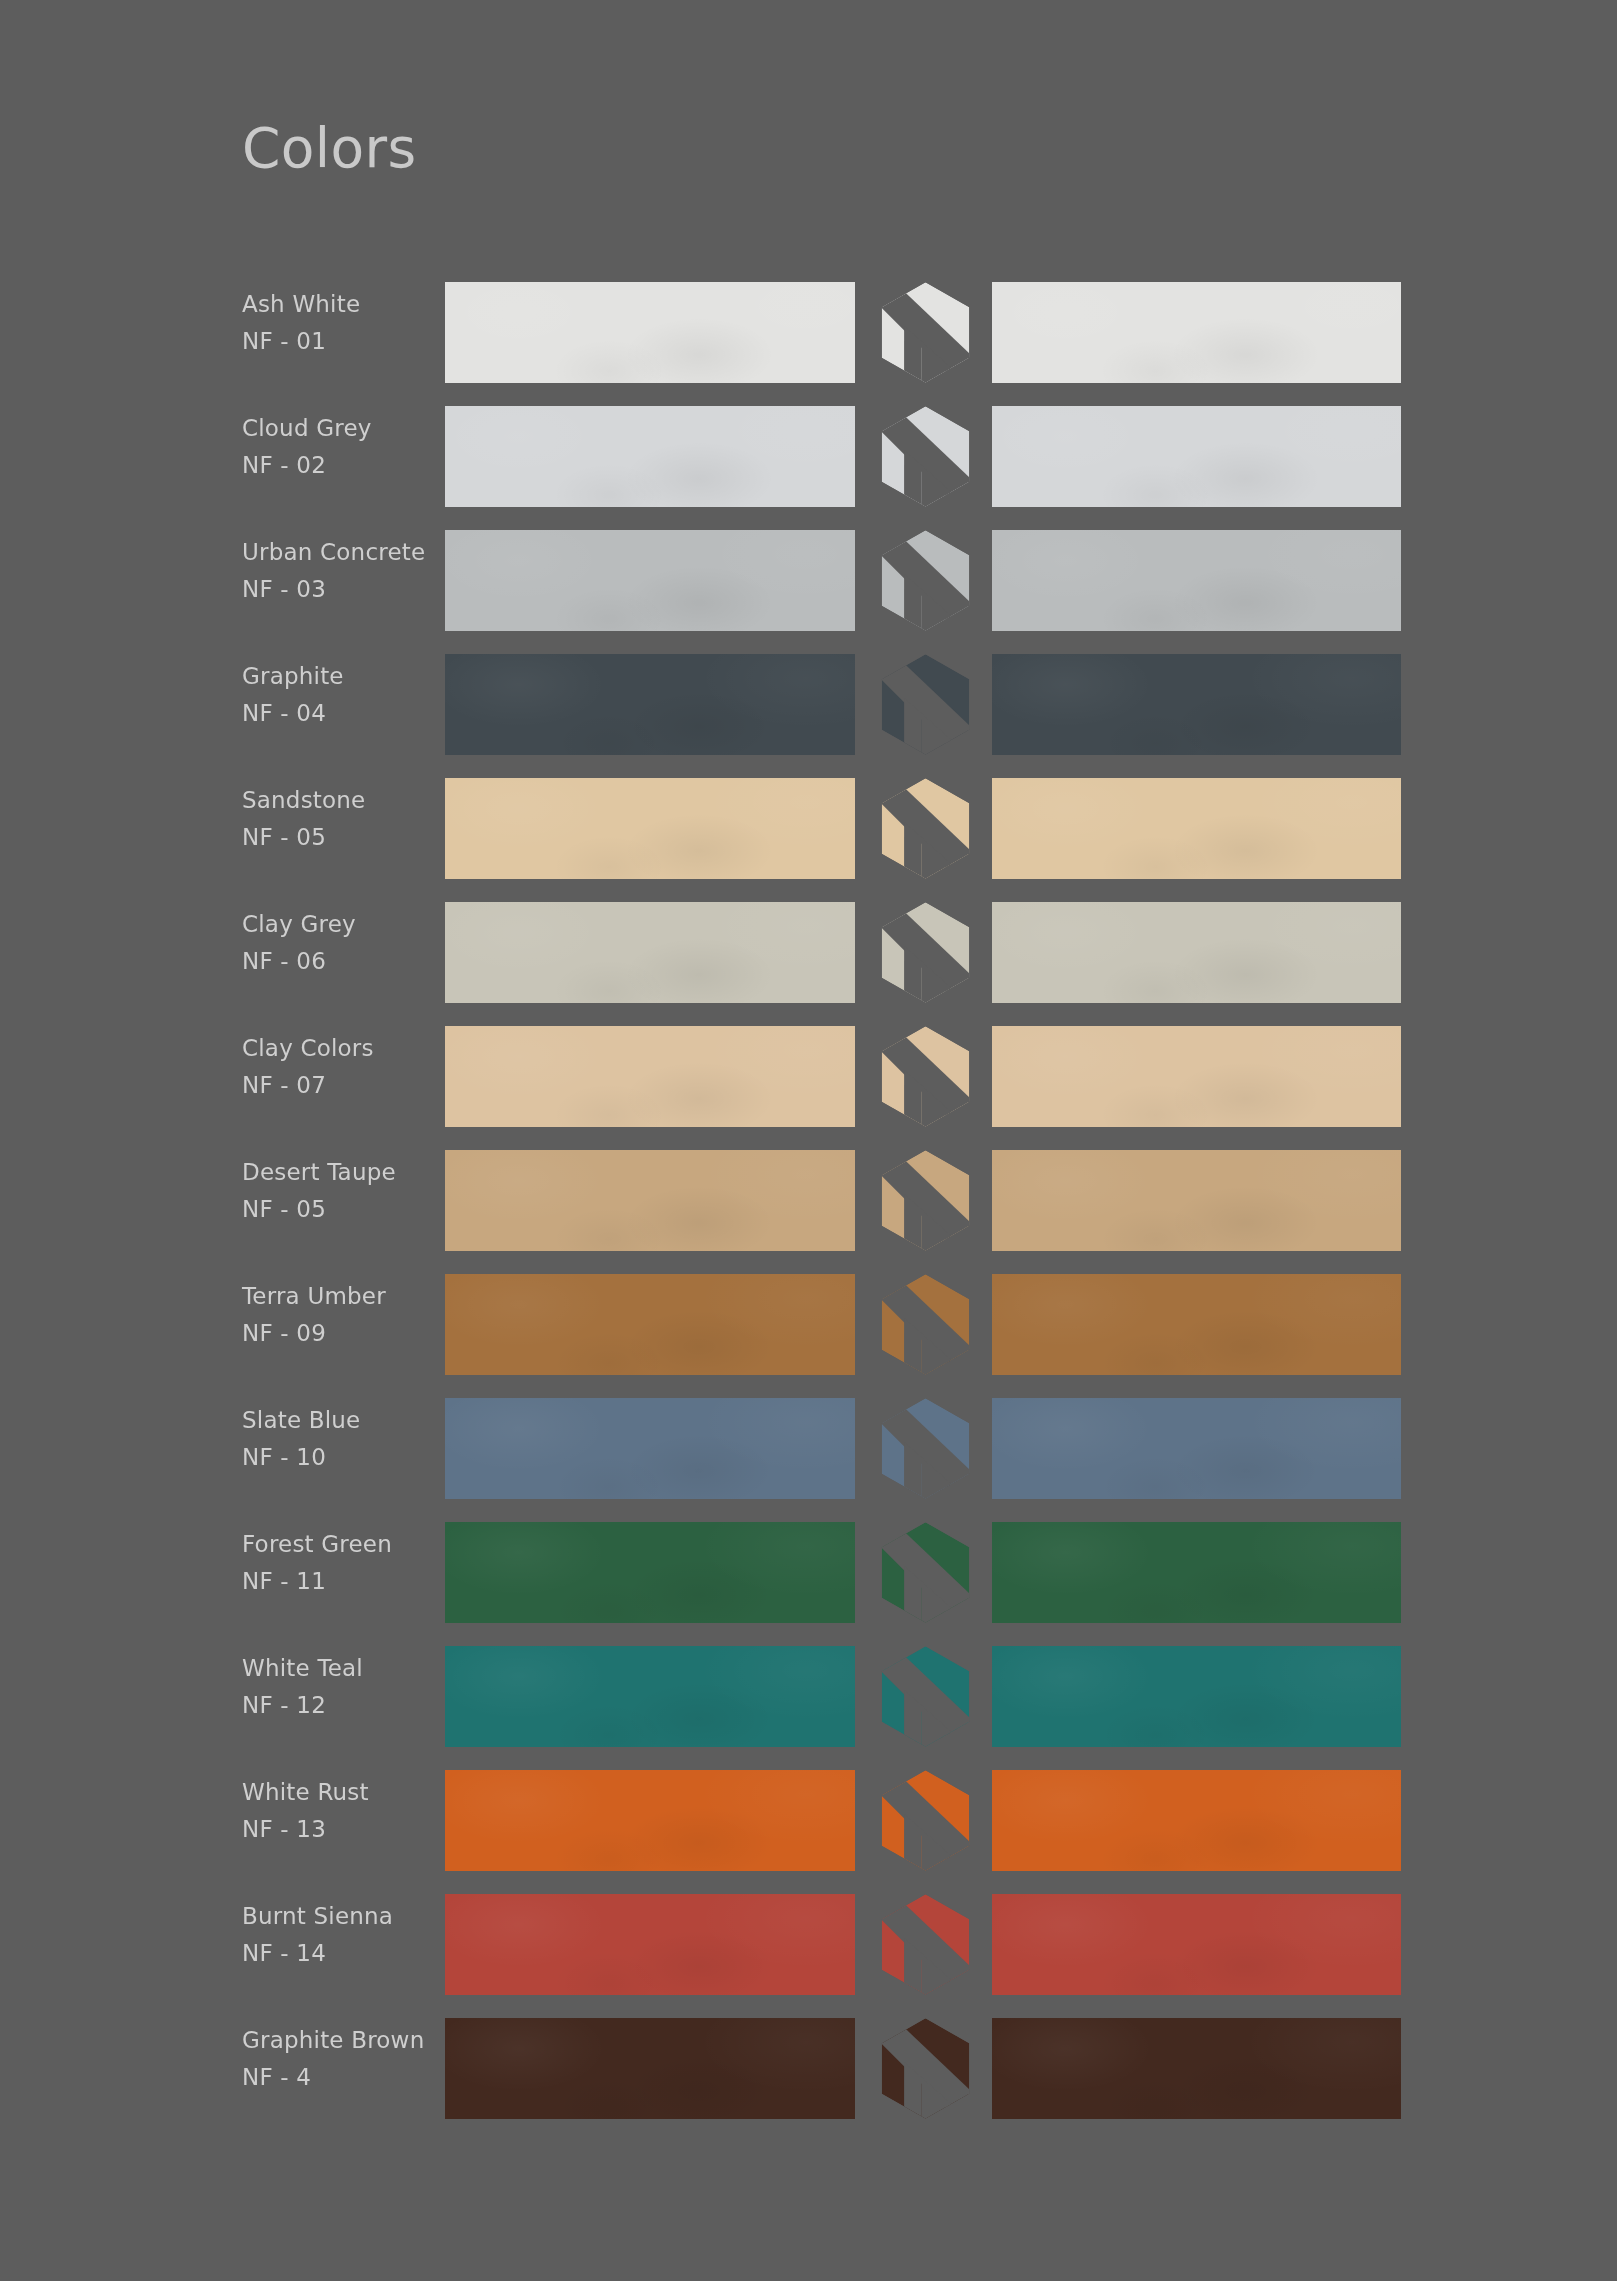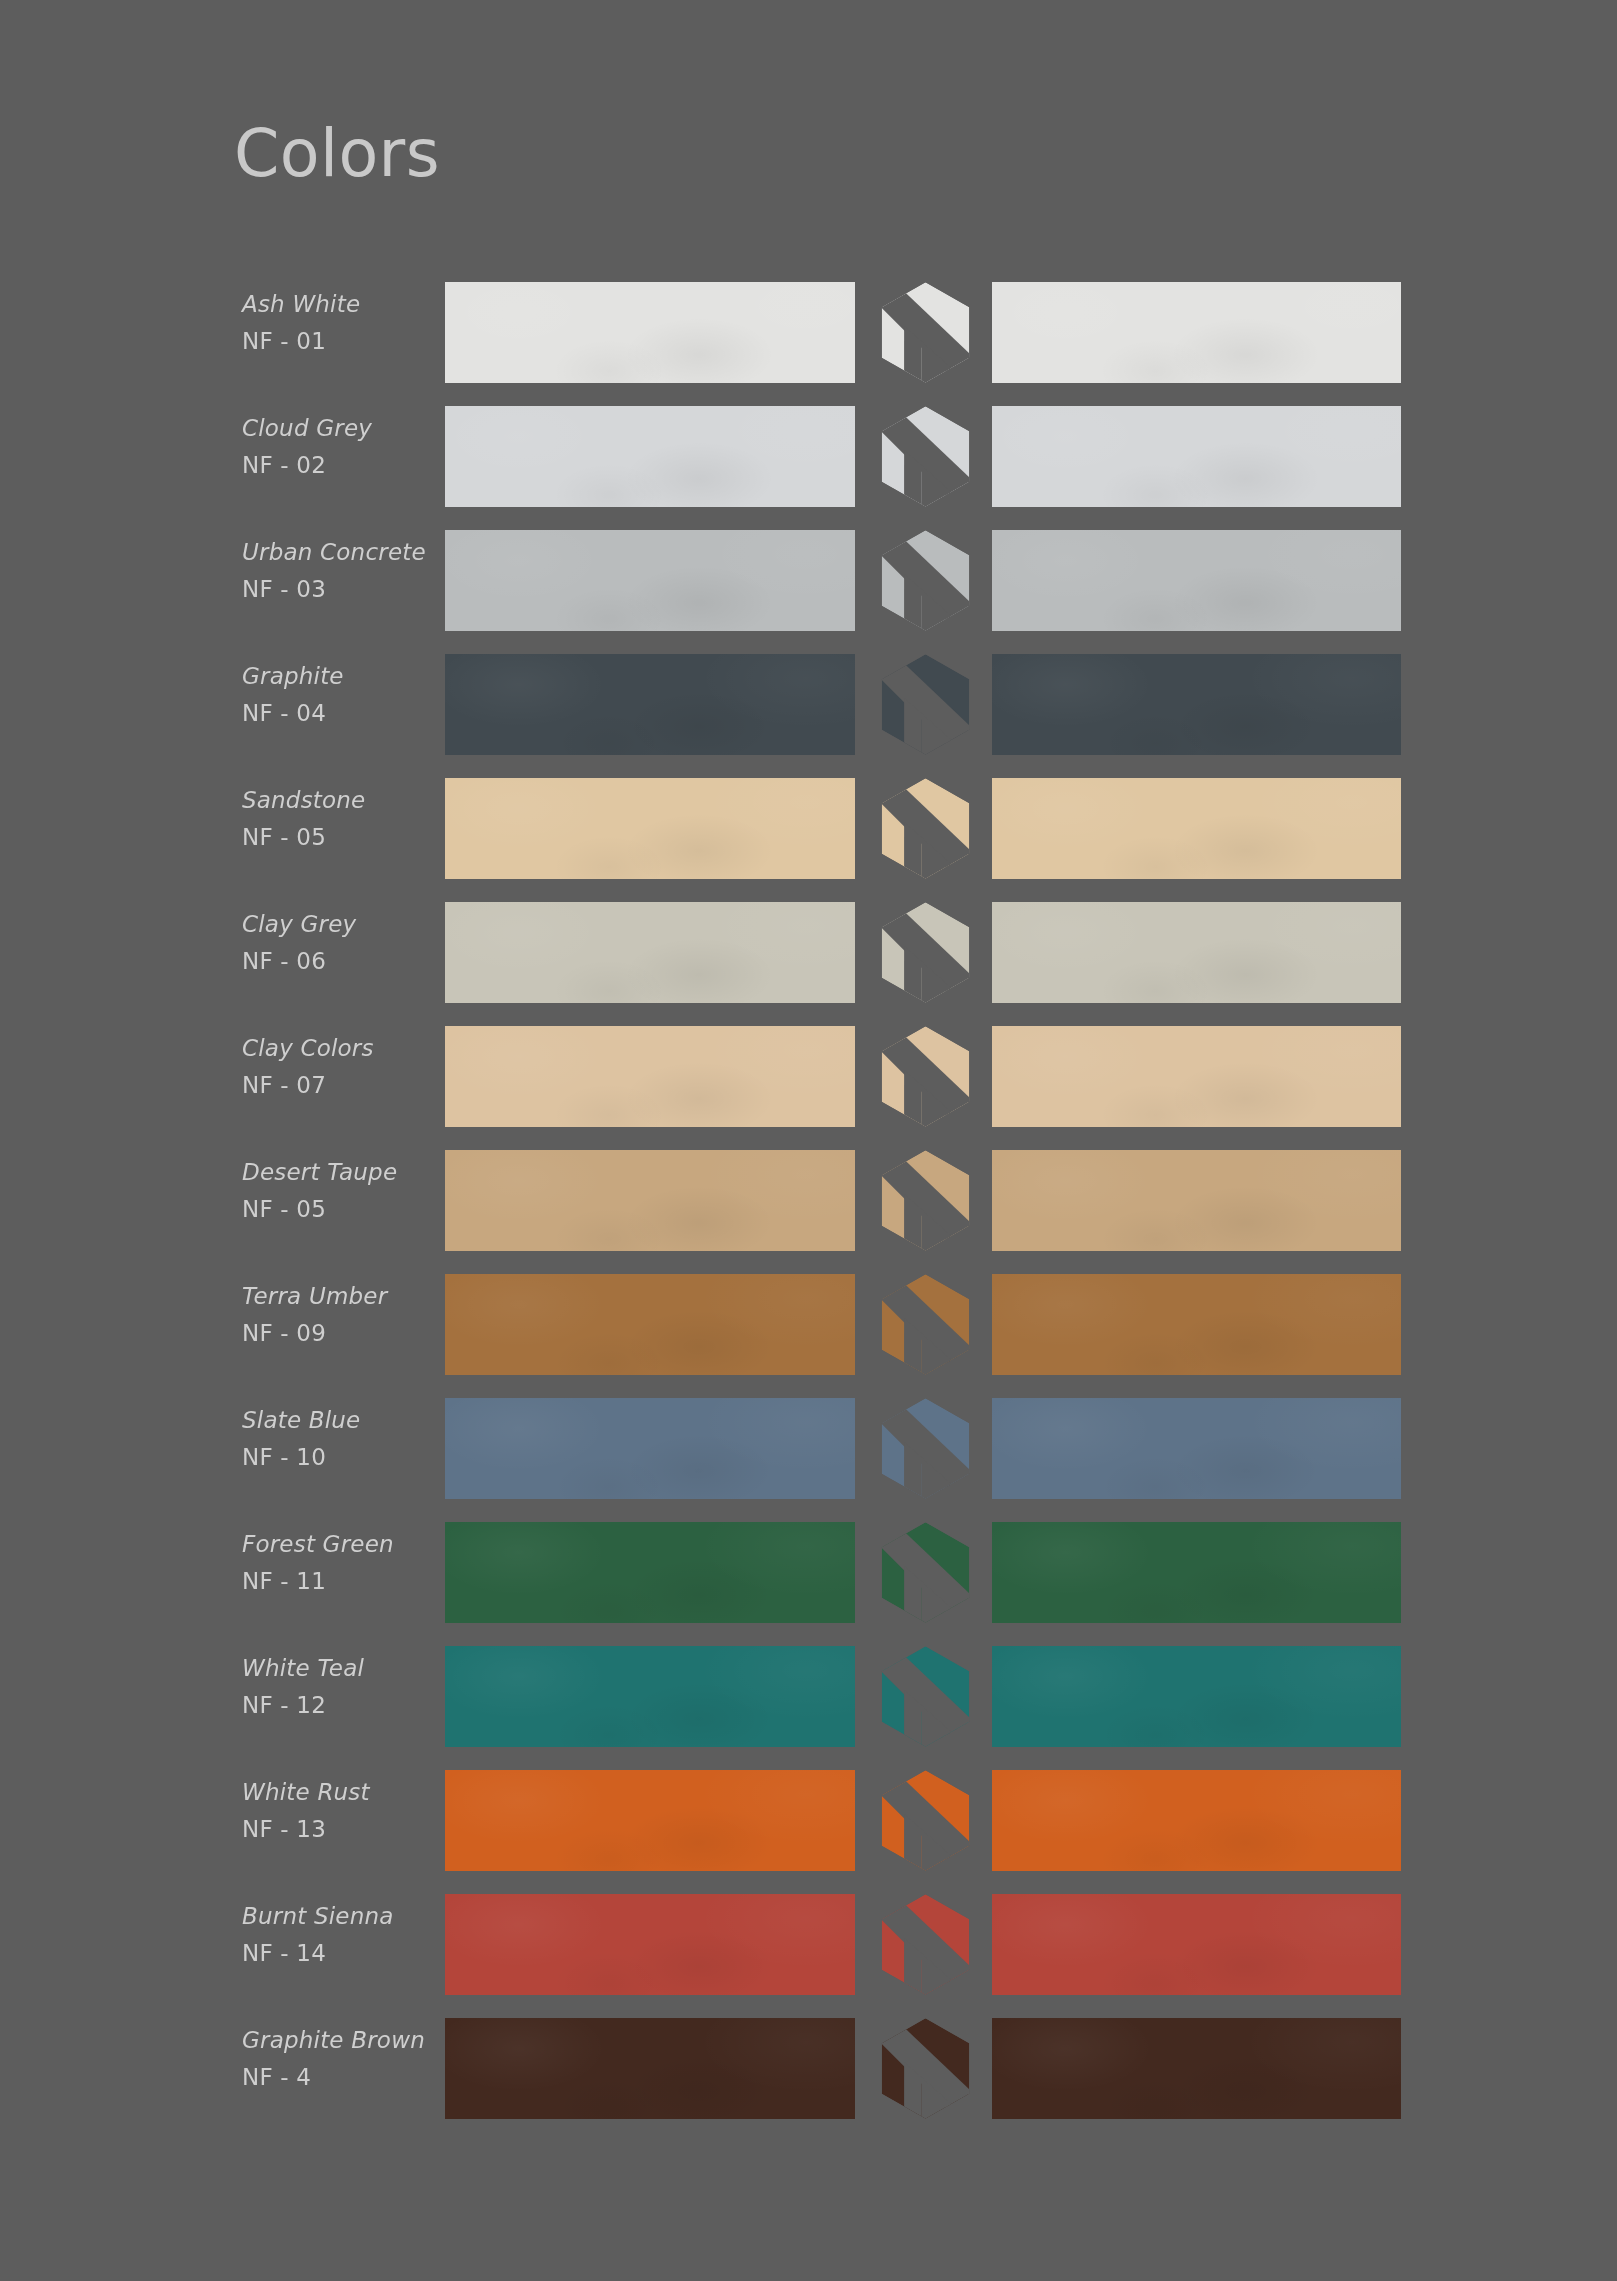--- a/index.html
+++ b/index.html
@@ -16,23 +16,23 @@
     position: relative;
   }
 
   .page {
     position: absolute;
     inset: 0;
   }
 
   .page-title {
     position: absolute;
-    left: 234px;
+    left: 242px;
     top: 118px;
-    font-size: 65px;
+    font-size: 55px;
     font-weight: 400;
     letter-spacing: 0.4px;
     color: #c9c9c9;
     line-height: 1.1;
   }
 
   .palette {
     position: absolute;
     left: 0;
     top: 282px;
@@ -48,21 +48,21 @@
     position: absolute;
     left: 242px;
     top: 3.6px;
     width: 187px;
     color: #cfcfcf;
     font-size: 23px;
     line-height: 37px;
     letter-spacing: 0.2px;
     white-space: nowrap;
   }
-  .row-label .name { display: block; font-style: italic; }
+  .row-label .name { display: block; }
   .row-label .code { display: block; }
 
   .chip {
     position: absolute;
     top: 0;
     height: 101px;
   }
   .chip-left  { left: 445px;  width: 410px; }
   .chip-right { left: 992px; width: 409px; }
 

